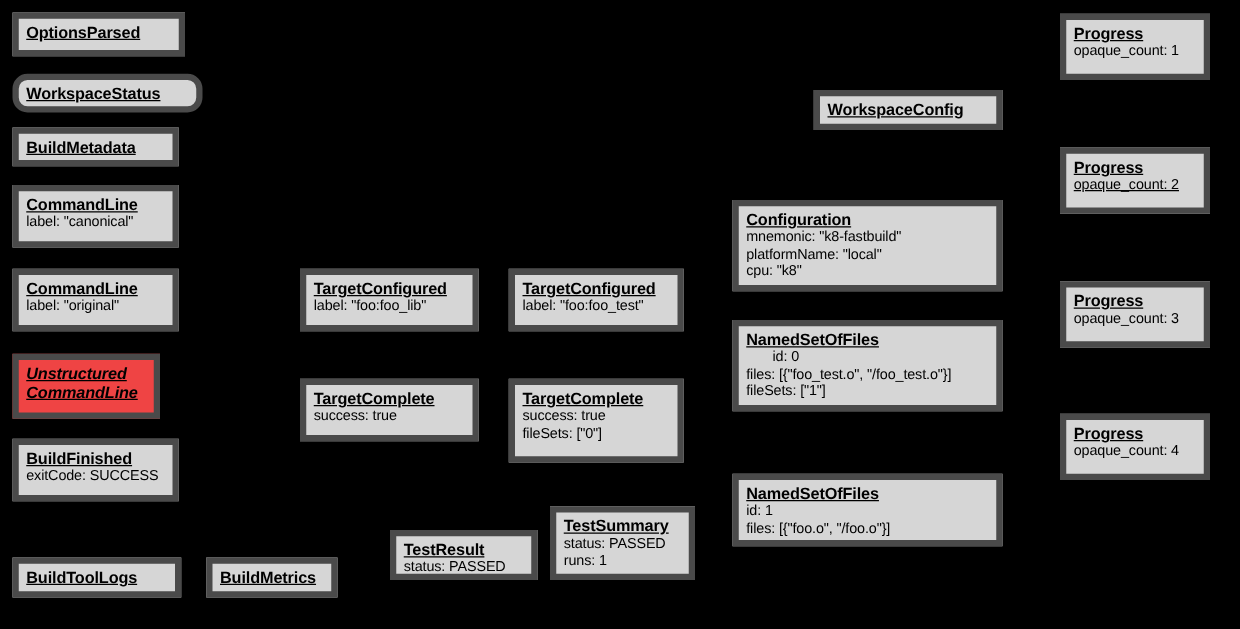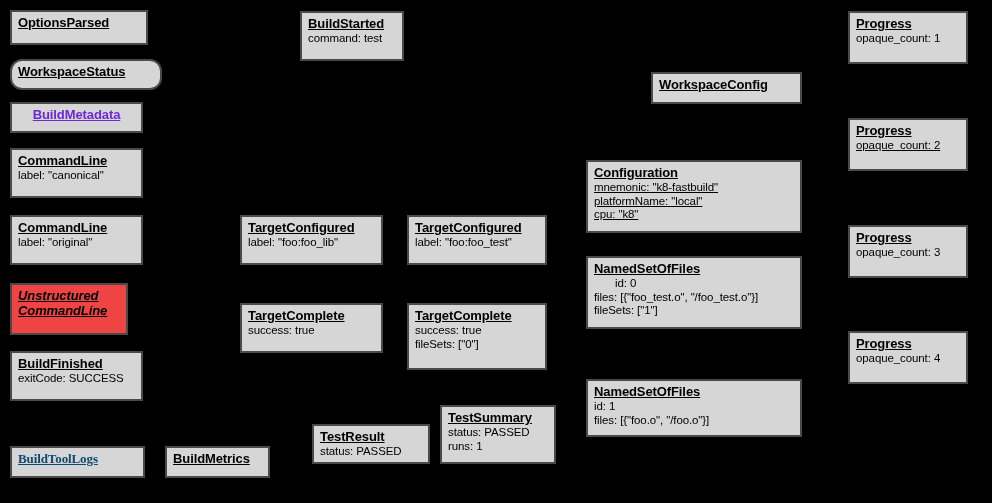--- a/index.html
+++ b/index.html
@@ -21,21 +21,21 @@
     left: 0;
     top: 0;
     width: 992px;
     height: 503px;
     background: #000000;
   }
   .node {
     position: absolute;
     box-sizing: border-box;
     background: #d6d6d6;
-    border: 2px solid #404040;
+    border: 5px solid #404040;
     padding: 3px 6px 4px 6px;
     overflow: hidden;
   }
   .node .title {
     display: block;
     font-size: 13px;
     font-weight: bold;
     color: #000000;
     text-decoration: underline;
     line-height: 15px;
@@ -64,21 +64,21 @@
 <body>
 
 <div id="canvas" style="background: rgb(0, 0, 0);">
     <div class="node title-only" style="left: 10px; top: 10px; width: 138px; height: 35px; background: rgb(214, 214, 214); border-color: rgb(74, 74, 74);">
       <span class="title" style="color: rgb(0, 0, 0);">OptionsParsed</span>
     </div>
     <div class="node title-only" style="left: 10px; top: 59px; width: 152px; height: 31px; background: rgb(214, 214, 214); border-color: rgb(74, 74, 74); border-radius: 12px;">
       <span class="title" style="color: rgb(0, 0, 0);">WorkspaceStatus</span>
     </div>
     <div class="node title-only" style="left: 10px; top: 102px; width: 133px; height: 31px; background: rgb(214, 214, 214); border-color: rgb(74, 74, 74);">
-      <span class="title" style="color: #6d28d9; text-align: center;">BuildMetadata</span>
+      <span class="title" style="color: #000000;">BuildMetadata</span>
     </div>
     <div class="node" style="left: 10px; top: 148px; width: 133px; height: 50px; background: rgb(214, 214, 214); border-color: rgb(74, 74, 74);">
       <span class="title" style="color: rgb(0, 0, 0);">CommandLine</span>
       <span class="fields">
         <span class="field" style="color: rgb(0, 0, 0);">label: "canonical"</span>
       </span>
     </div>
     <div class="node" style="left: 10px; top: 215px; width: 133px; height: 50px; background: rgb(214, 214, 214); border-color: rgb(74, 74, 74);">
       <span class="title" style="color: rgb(0, 0, 0);">CommandLine</span>
       <span class="fields">
@@ -89,30 +89,24 @@
       <span class="title" style="color: rgb(0, 0, 0);">Unstructured
 CommandLine</span>
     </div>
     <div class="node" style="left: 10px; top: 351px; width: 133px; height: 50px; background: rgb(214, 214, 214); border-color: rgb(74, 74, 74);">
       <span class="title" style="color: rgb(0, 0, 0);">BuildFinished</span>
       <span class="fields">
         <span class="field" style="color: rgb(0, 0, 0);">exitCode: SUCCESS</span>
       </span>
     </div>
     <div class="node title-only" style="left: 10px; top: 446px; width: 135px; height: 32px; background: rgb(214, 214, 214); border-color: rgb(74, 74, 74);">
-      <span class="title" style="color: #0c4a6e; font-family: Liberation Serif, serif;">BuildToolLogs</span>
+      <span class="title" style="color: #000000;">BuildToolLogs</span>
     </div>
     <div class="node title-only" style="left: 165px; top: 446px; width: 105px; height: 32px; background: rgb(214, 214, 214); border-color: rgb(74, 74, 74);">
       <span class="title" style="color: rgb(0, 0, 0);">BuildMetrics</span>
-    </div>
-    <div class="node" style="left: 300px; top: 11px; width: 104px; height: 50px; background: rgb(214, 214, 214); border-color: rgb(74, 74, 74);">
-      <span class="title" style="color: rgb(0, 0, 0);">BuildStarted</span>
-      <span class="fields">
-        <span class="field" style="color: rgb(0, 0, 0);">command: test</span>
-      </span>
     </div>
     <div class="node" style="left: 240px; top: 215px; width: 143px; height: 50px; background: rgb(214, 214, 214); border-color: rgb(74, 74, 74);">
       <span class="title" style="color: rgb(0, 0, 0);">TargetConfigured</span>
       <span class="fields">
         <span class="field" style="color: rgb(0, 0, 0);">label: "foo:foo_lib"</span>
       </span>
     </div>
     <div class="node" style="left: 407px; top: 215px; width: 140px; height: 50px; background: rgb(214, 214, 214); border-color: rgb(74, 74, 74);">
       <span class="title" style="color: rgb(0, 0, 0);">TargetConfigured</span>
       <span class="fields">
@@ -141,21 +135,21 @@
     <div class="node" style="left: 440px; top: 405px; width: 116px; height: 59px; background: rgb(214, 214, 214); border-color: rgb(74, 74, 74);">
       <span class="title" style="color: rgb(0, 0, 0);">TestSummary</span>
       <span class="fields">
         <span class="field" style="color: rgb(0, 0, 0);">status: PASSED</span>
         <span class="field" style="color: rgb(0, 0, 0);">runs: 1</span>
       </span>
     </div>
     <div class="node title-only" style="left: 651px; top: 72px; width: 151px; height: 32px; background: rgb(214, 214, 214); border-color: rgb(74, 74, 74);">
       <span class="title" style="color: rgb(0, 0, 0);">WorkspaceConfig</span>
     </div>
-    <div class="node" style="left: 586px; top: 160px; width: 216px; height: 73px; background: rgb(214, 214, 214); border-color: rgb(74, 74, 74); text-decoration: underline;">
+    <div class="node" style="left: 586px; top: 160px; width: 216px; height: 73px; background: rgb(214, 214, 214); border-color: rgb(74, 74, 74);">
       <span class="title" style="color: rgb(0, 0, 0);">Configuration</span>
       <span class="fields">
         <span class="field" style="color: rgb(0, 0, 0);">mnemonic: "k8-fastbuild"</span>
         <span class="field" style="color: rgb(0, 0, 0);">platformName: "local"</span>
         <span class="field" style="color: rgb(0, 0, 0);">cpu: "k8"</span>
       </span>
     </div>
     <div class="node" style="left: 586px; top: 256px; width: 216px; height: 73px; background: rgb(214, 214, 214); border-color: rgb(74, 74, 74);">
       <span class="title" style="color: rgb(0, 0, 0);">NamedSetOfFiles</span>
       <span class="fields">

